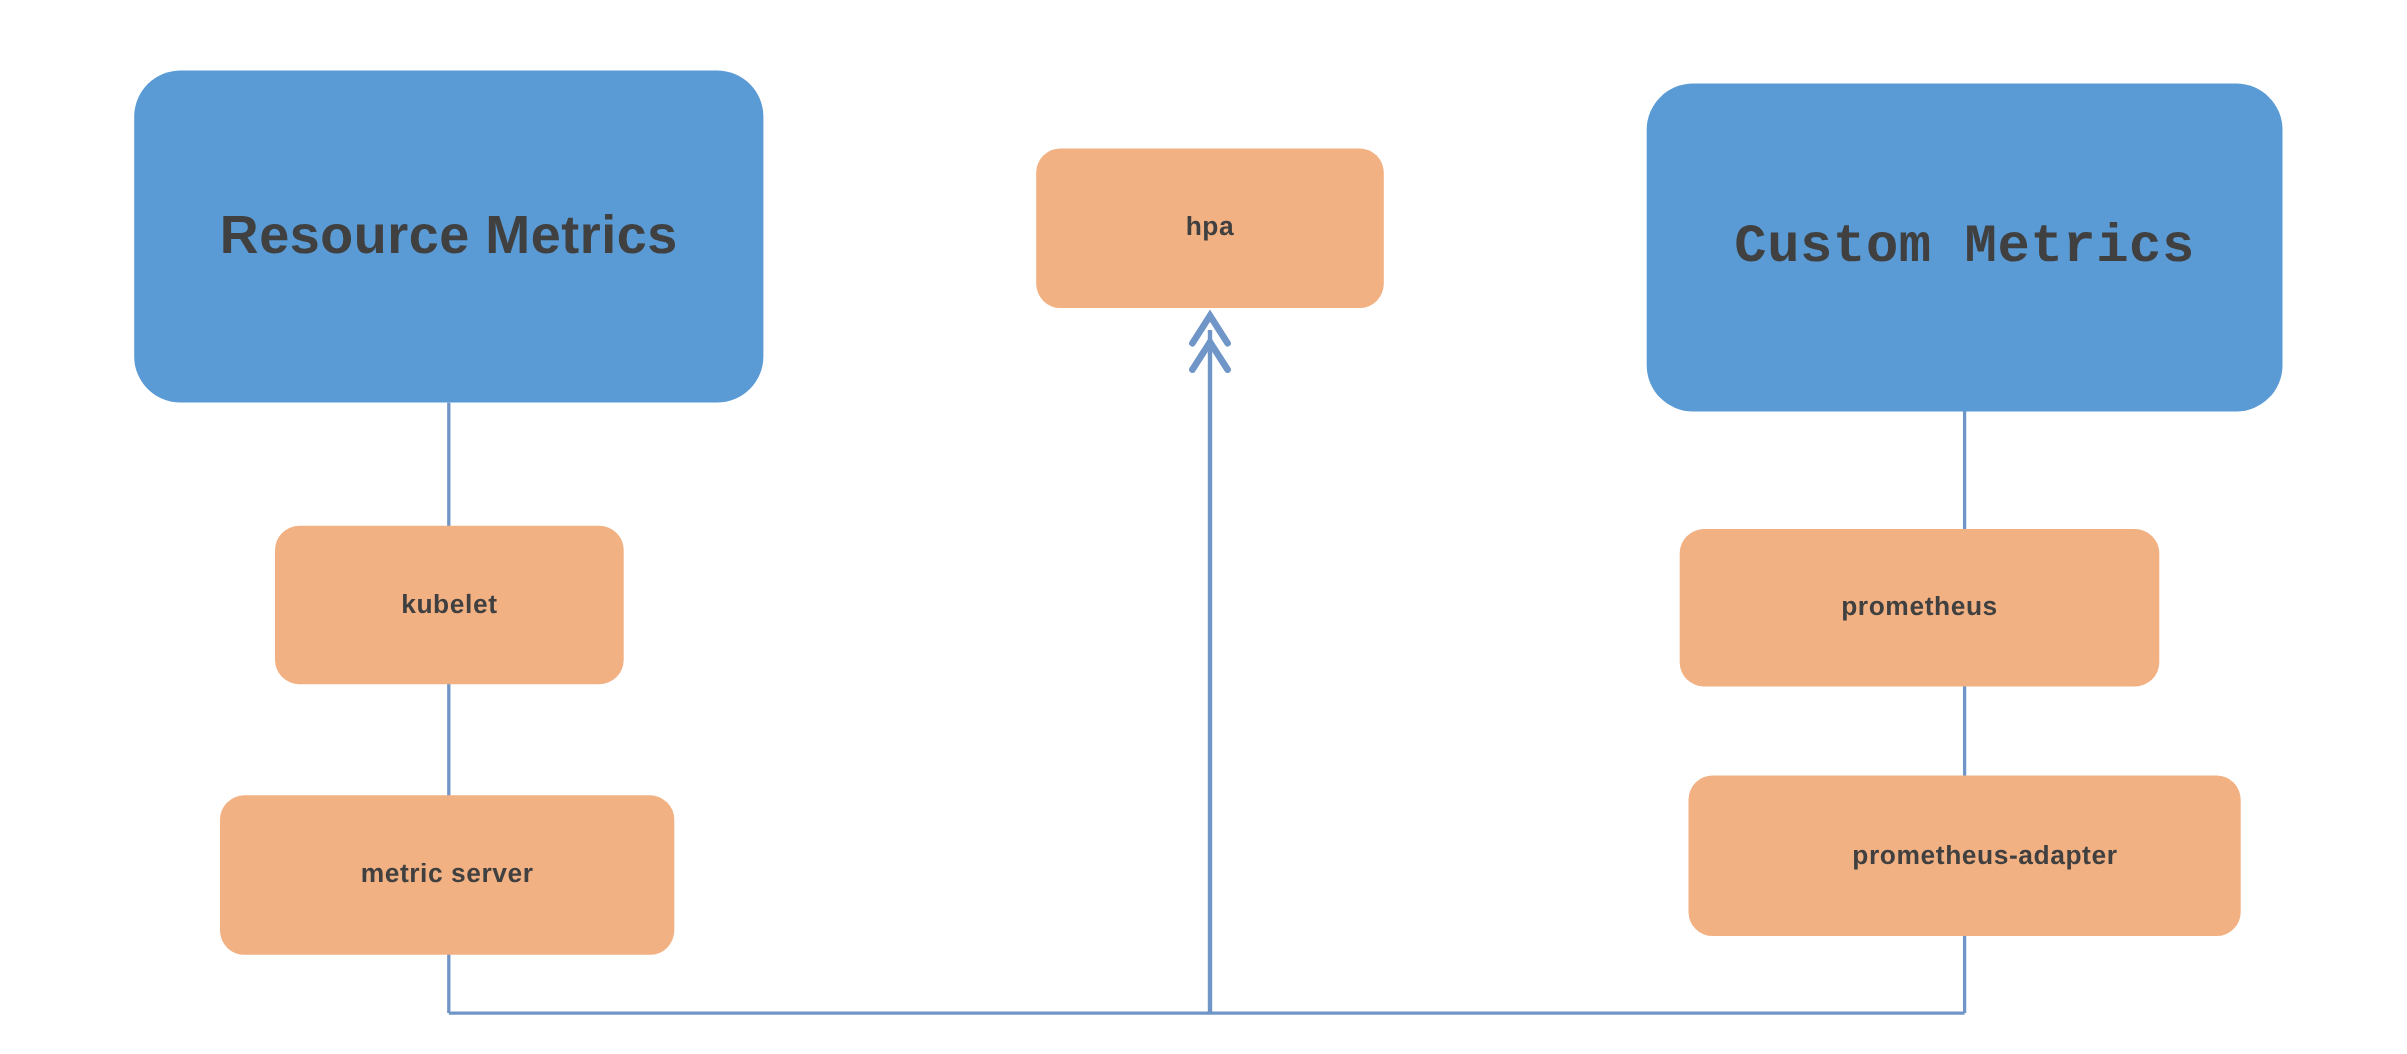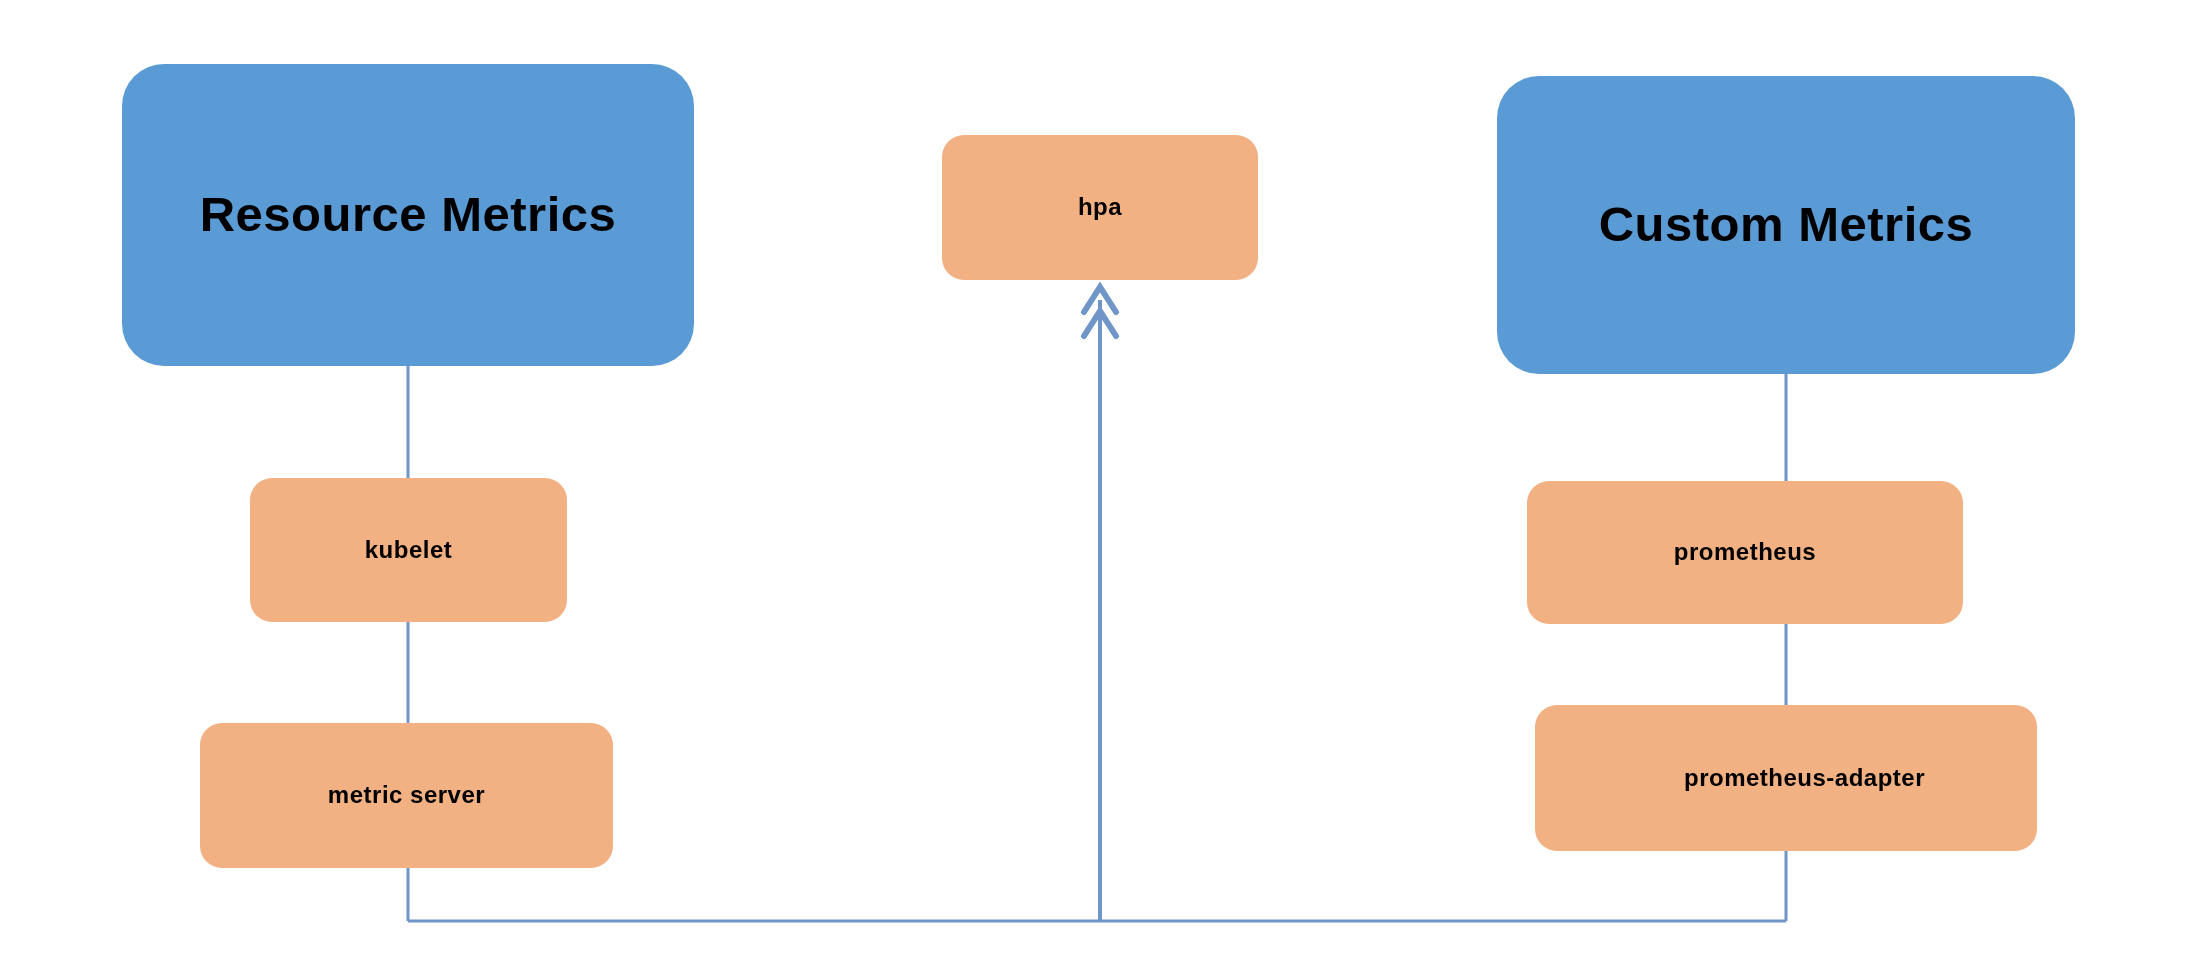--- a/index.html
+++ b/index.html
@@ -22,21 +22,21 @@
     height: 958px;
     z-index: 0;
   }
   .node {
     position: absolute;
     z-index: 1;
     display: flex;
     align-items: center;
     justify-content: center;
     text-align: center;
-    color: #000000;
+    color: #404040;
     box-sizing: border-box;
   }
   .node .label {
     display: block;
     line-height: 1.1;
   }
   .cat {
     background: #5b9bd5;
     border-radius: 42px;
     font-size: 49px;
@@ -45,21 +45,21 @@
   }
   .comp {
     background: #f2b183;
     border-radius: 22px;
     font-size: 24px;
     font-weight: 600;
     letter-spacing: 0.5px;
   }
   
   .n-resource-metrics  { left: 122px;  top: 64px;  width: 572px; height: 302px; }
-  .n-custom-metrics    { left: 1497px; top: 76px;  width: 578px; height: 298px; }
+  .n-custom-metrics    { left: 1497px; top: 76px;  width: 578px; height: 298px; font-family: Liberation Mono, monospace; }
   .n-hpa               { left: 942px;  top: 135px; width: 316px; height: 145px; }
   .n-kubelet           { left: 250px;  top: 478px; width: 317px; height: 144px; }
   .n-metric-server     { left: 200px;  top: 723px; width: 413px; height: 145px; }
   .n-prometheus        { left: 1527px; top: 481px; width: 436px; height: 143px; }
   .n-prometheus-adapter{ left: 1535px; top: 705px; width: 502px; height: 146px; padding-left: 37px; }
 </style>
 </head>
 <body>
 
 <div class="canvas">

